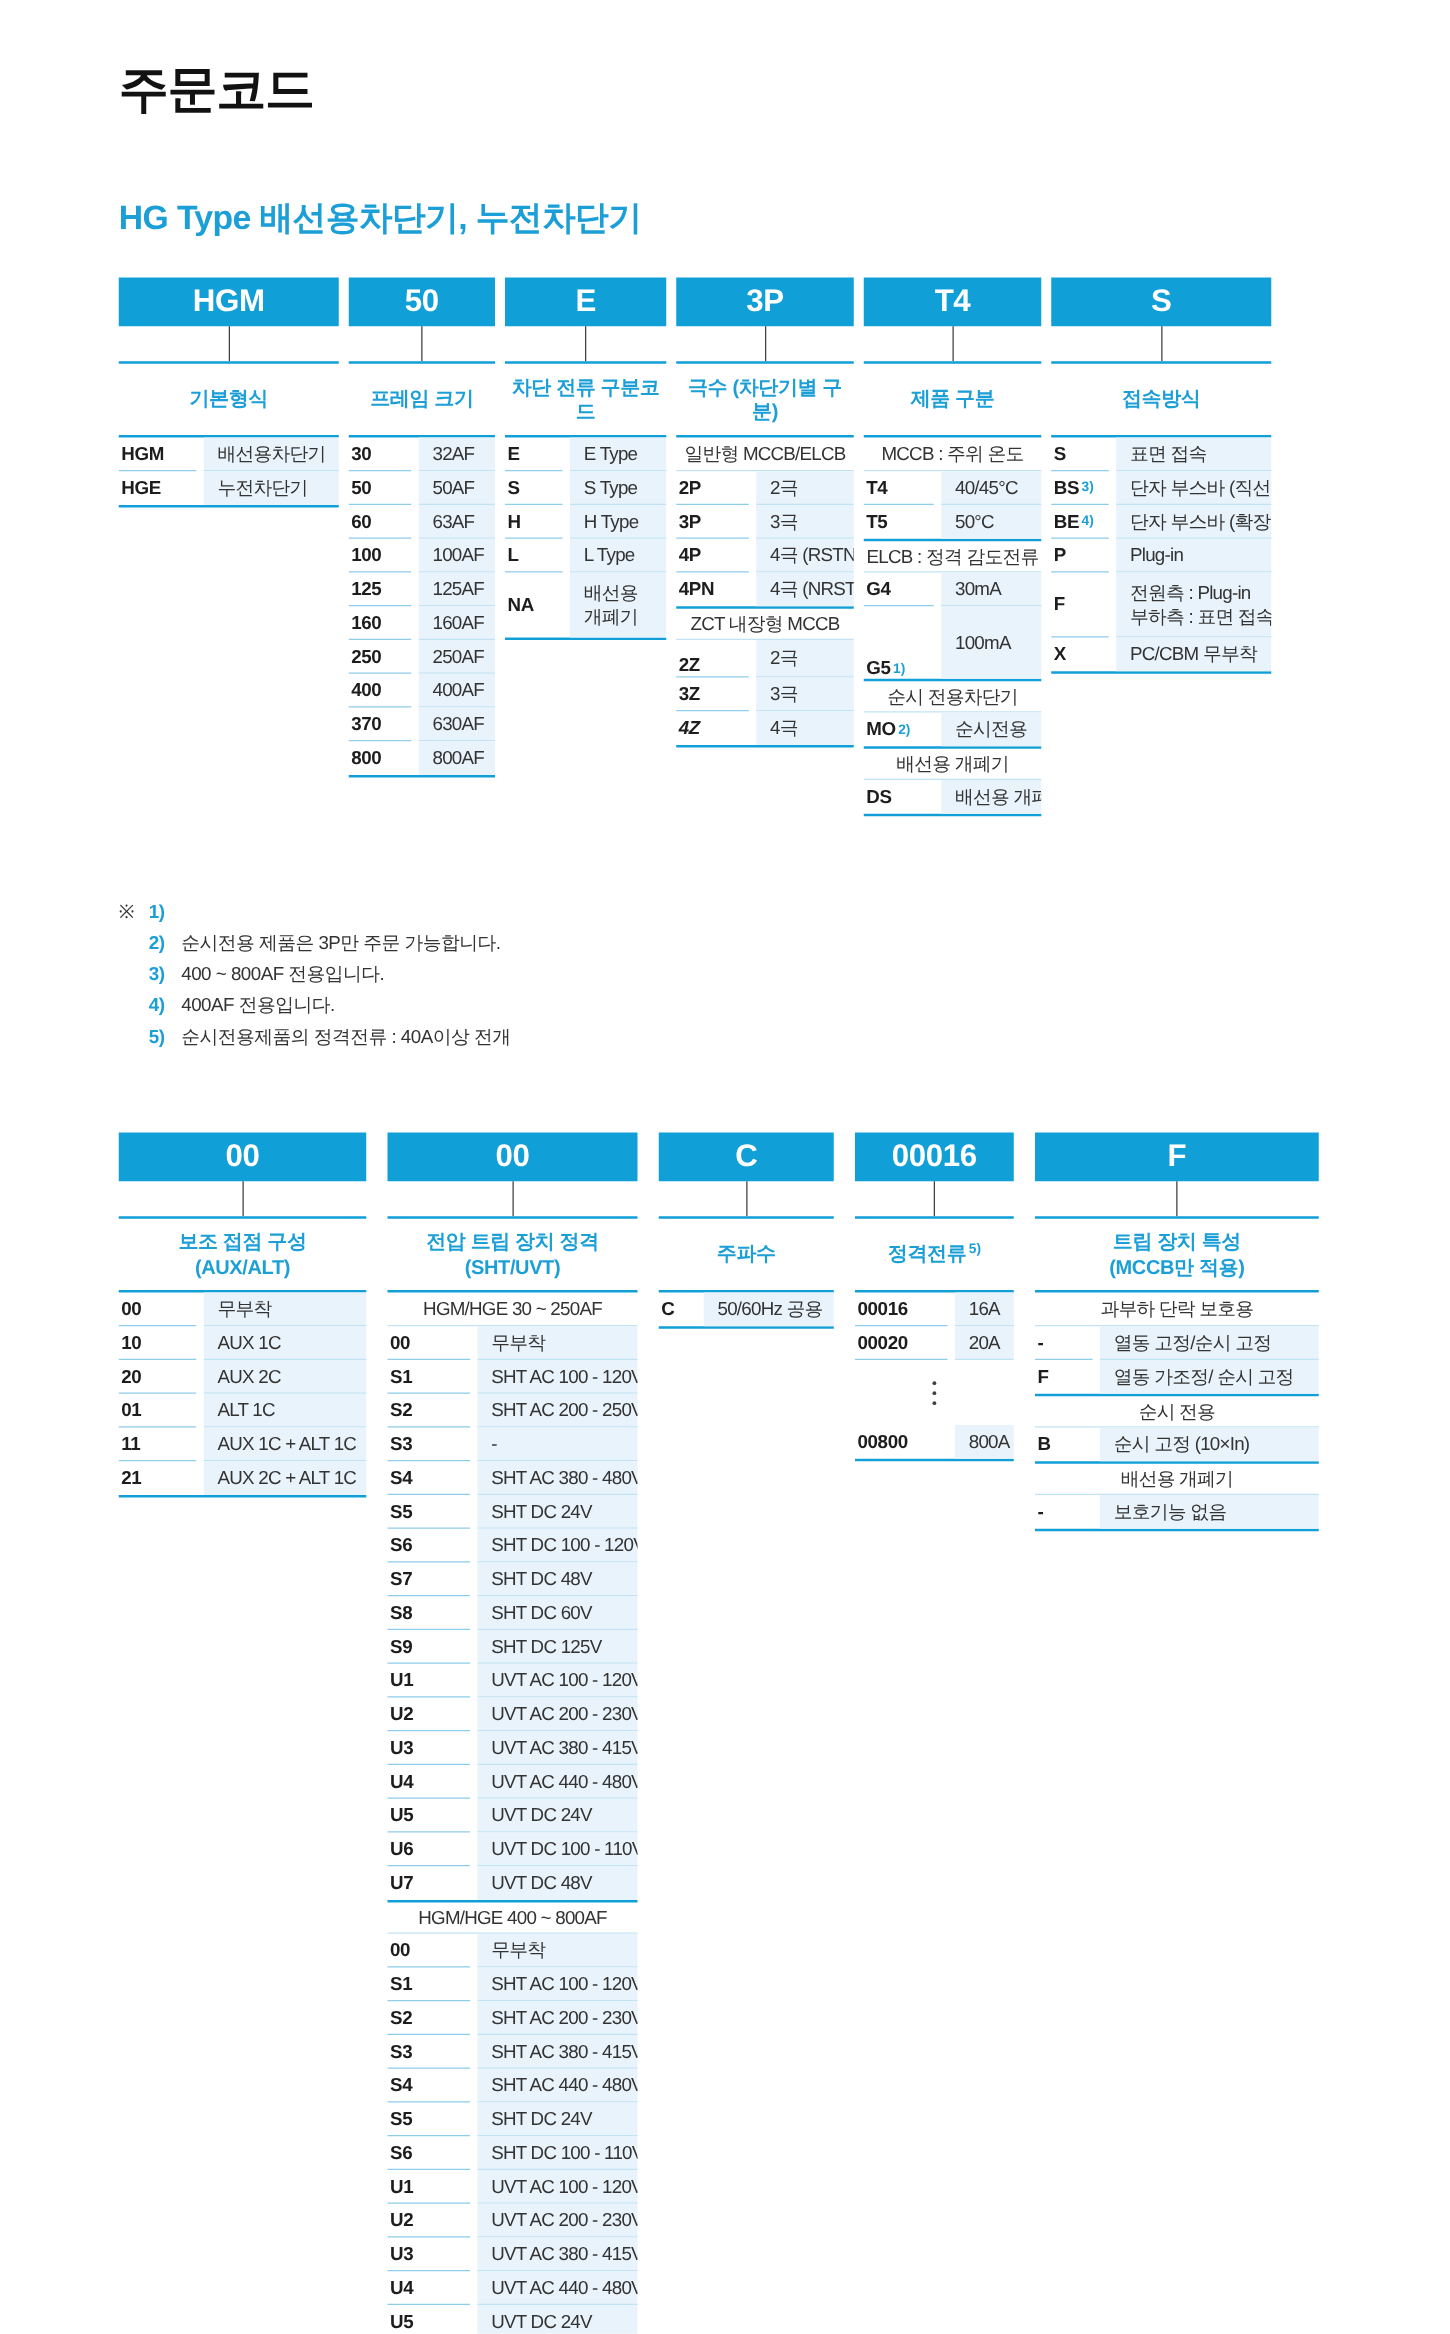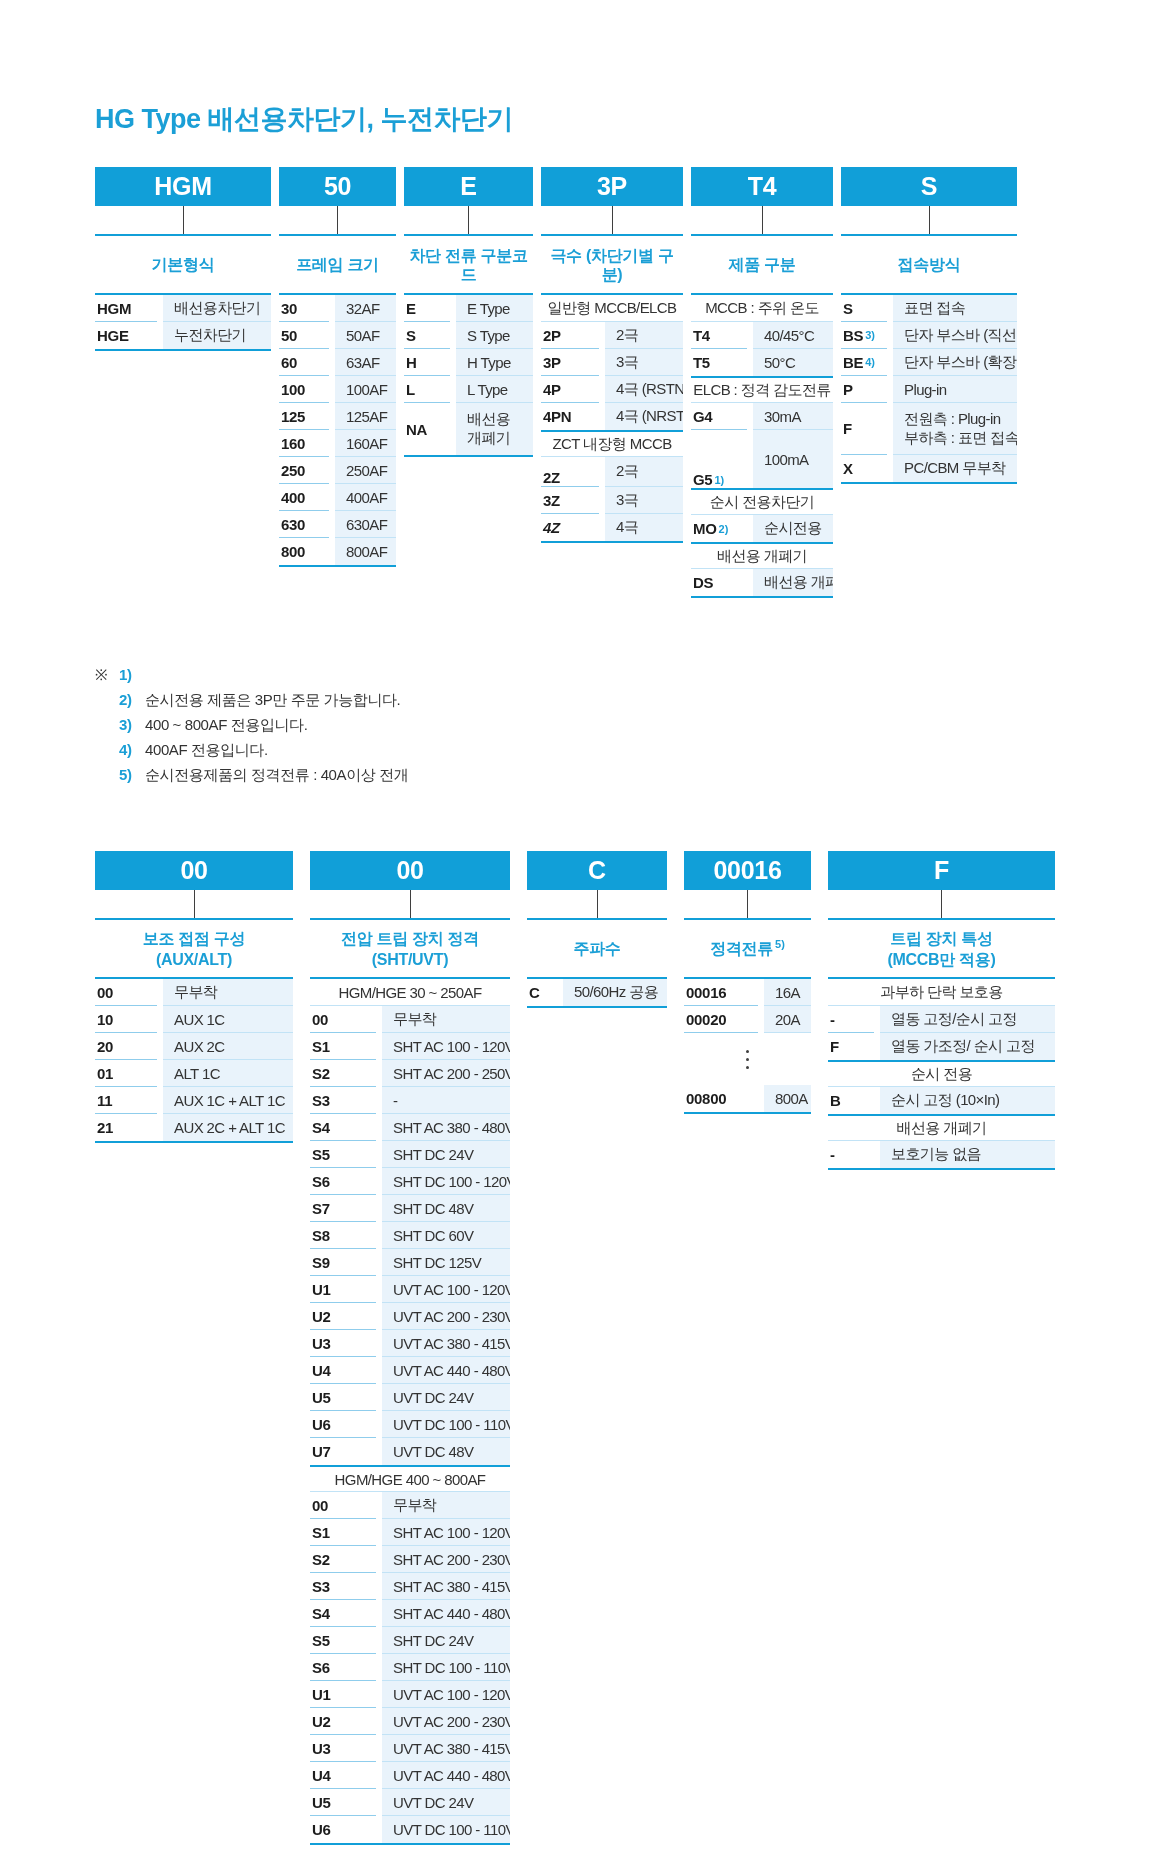--- a/index.html
+++ b/index.html
@@ -77,20 +77,21 @@
   .footnotes{margin-top:64px;font-size:15px;line-height:25px;}
   .fn-line{display:flex;align-items:flex-start;}
   .fn-prefix{flex:0 0 24px;color:#333;}
   .fn-num{flex:0 0 26px;color:var(--blue-text);font-weight:700;}
   .fn-text{color:#333;letter-spacing:-0.4px;}
 </style>
 </head>
 <body>
 
 <div class="page">
+  <h1 class="title">주문코드</h1>
   <h2 class="subtitle">HG Type 배선용차단기, 누전차단기</h2>
   <div class="code-row" id="section1">
       <div class="col" style="width: 176px;">
         <div class="codebox">HGM</div>
         <div class="vline"></div>
         <div class="hline"></div>
         <div class="col-head">
           <div>기본형식</div>
         </div>
         <div class="ctable">
@@ -168,21 +169,21 @@
             </div>
           </div>
           <div class="trow">
             <div class="cell-code" style="width: 50px;">400</div>
             <div class="cell-gap"></div>
             <div class="cell-desc">
               <div>400AF</div>
             </div>
           </div>
           <div class="trow">
-            <div class="cell-code" style="width: 50px;">630</div>
+            <div class="cell-code" style="width: 50px;">370</div>
             <div class="cell-gap"></div>
             <div class="cell-desc">
               <div>630AF</div>
             </div>
           </div>
           <div class="trow">
             <div class="cell-code" style="width: 50px;">800</div>
             <div class="cell-gap"></div>
             <div class="cell-desc">
               <div>800AF</div>

